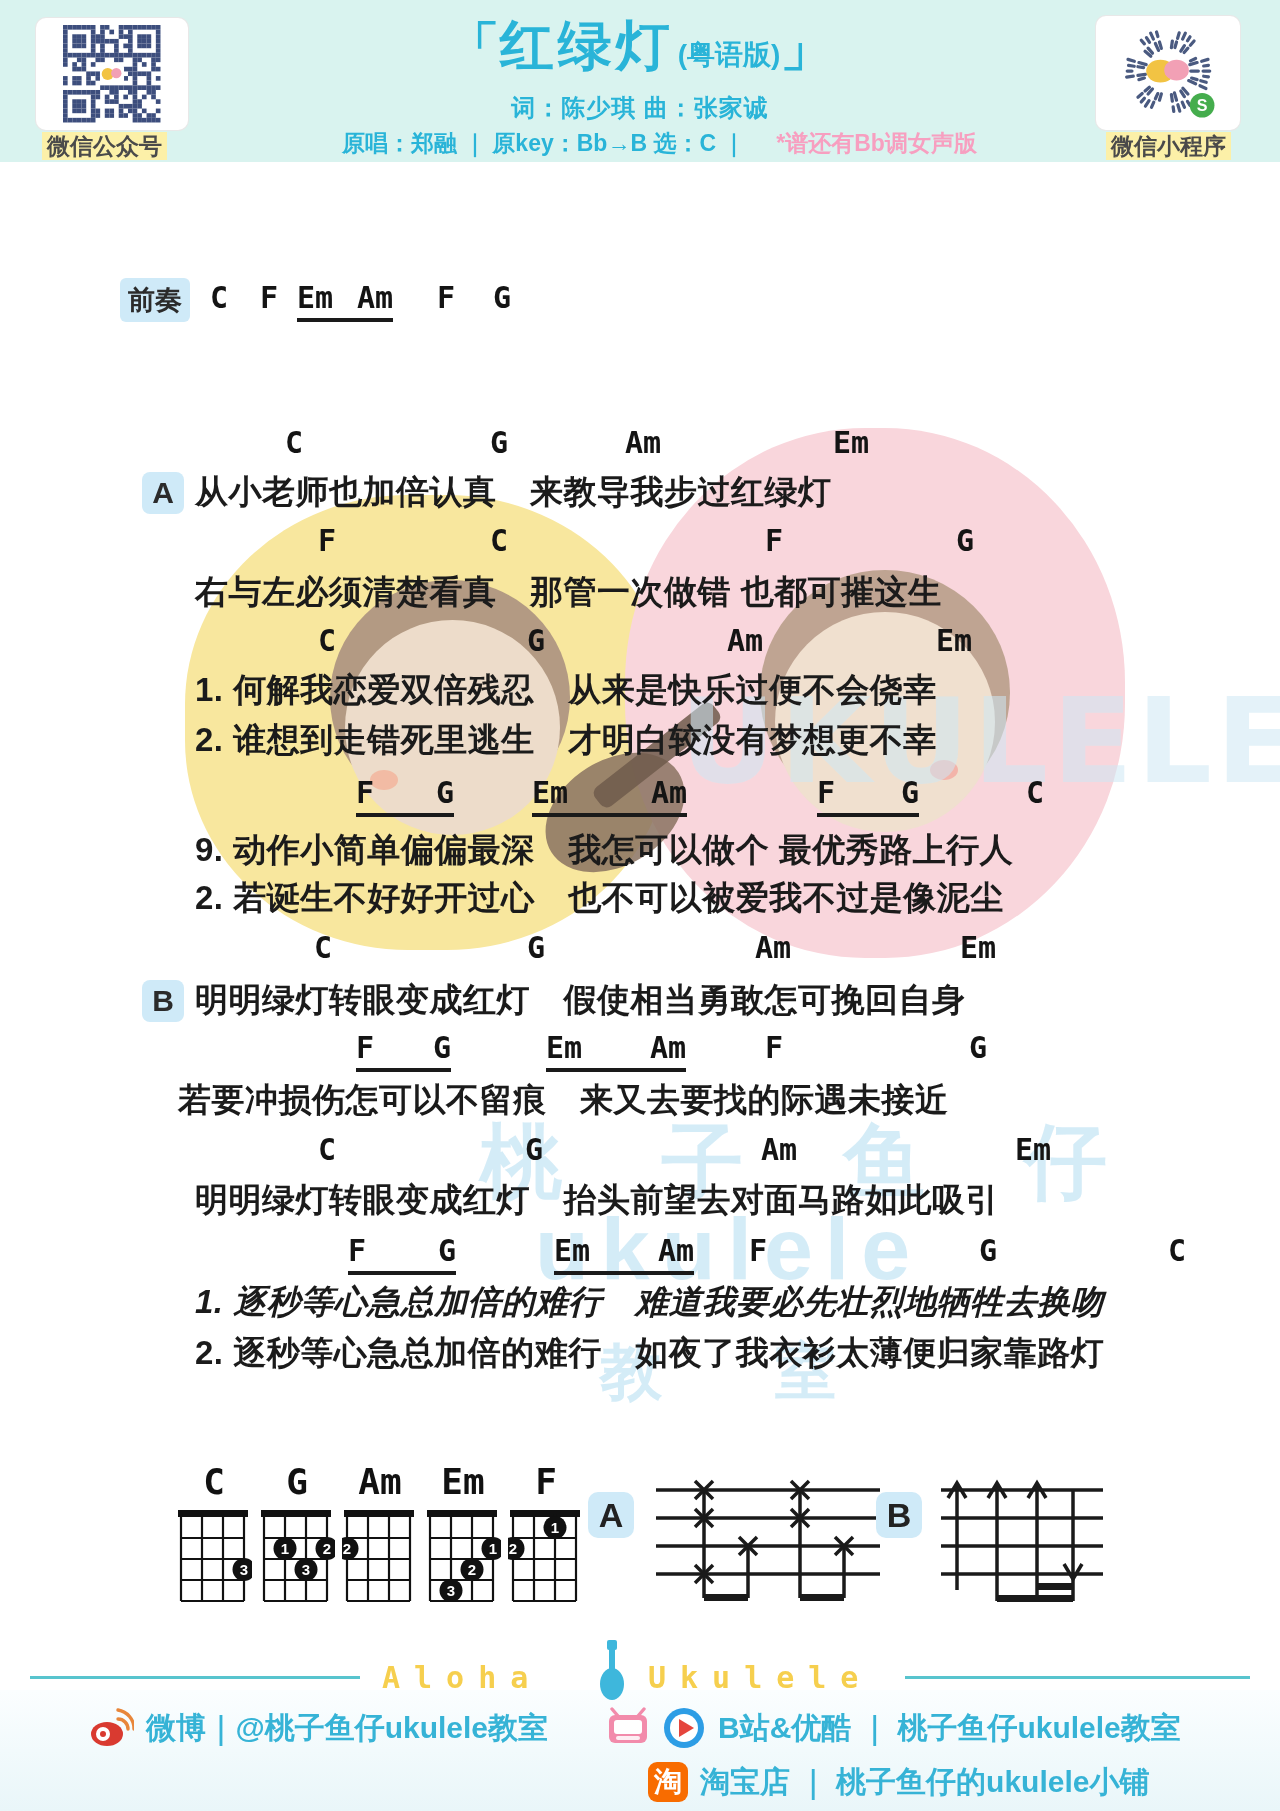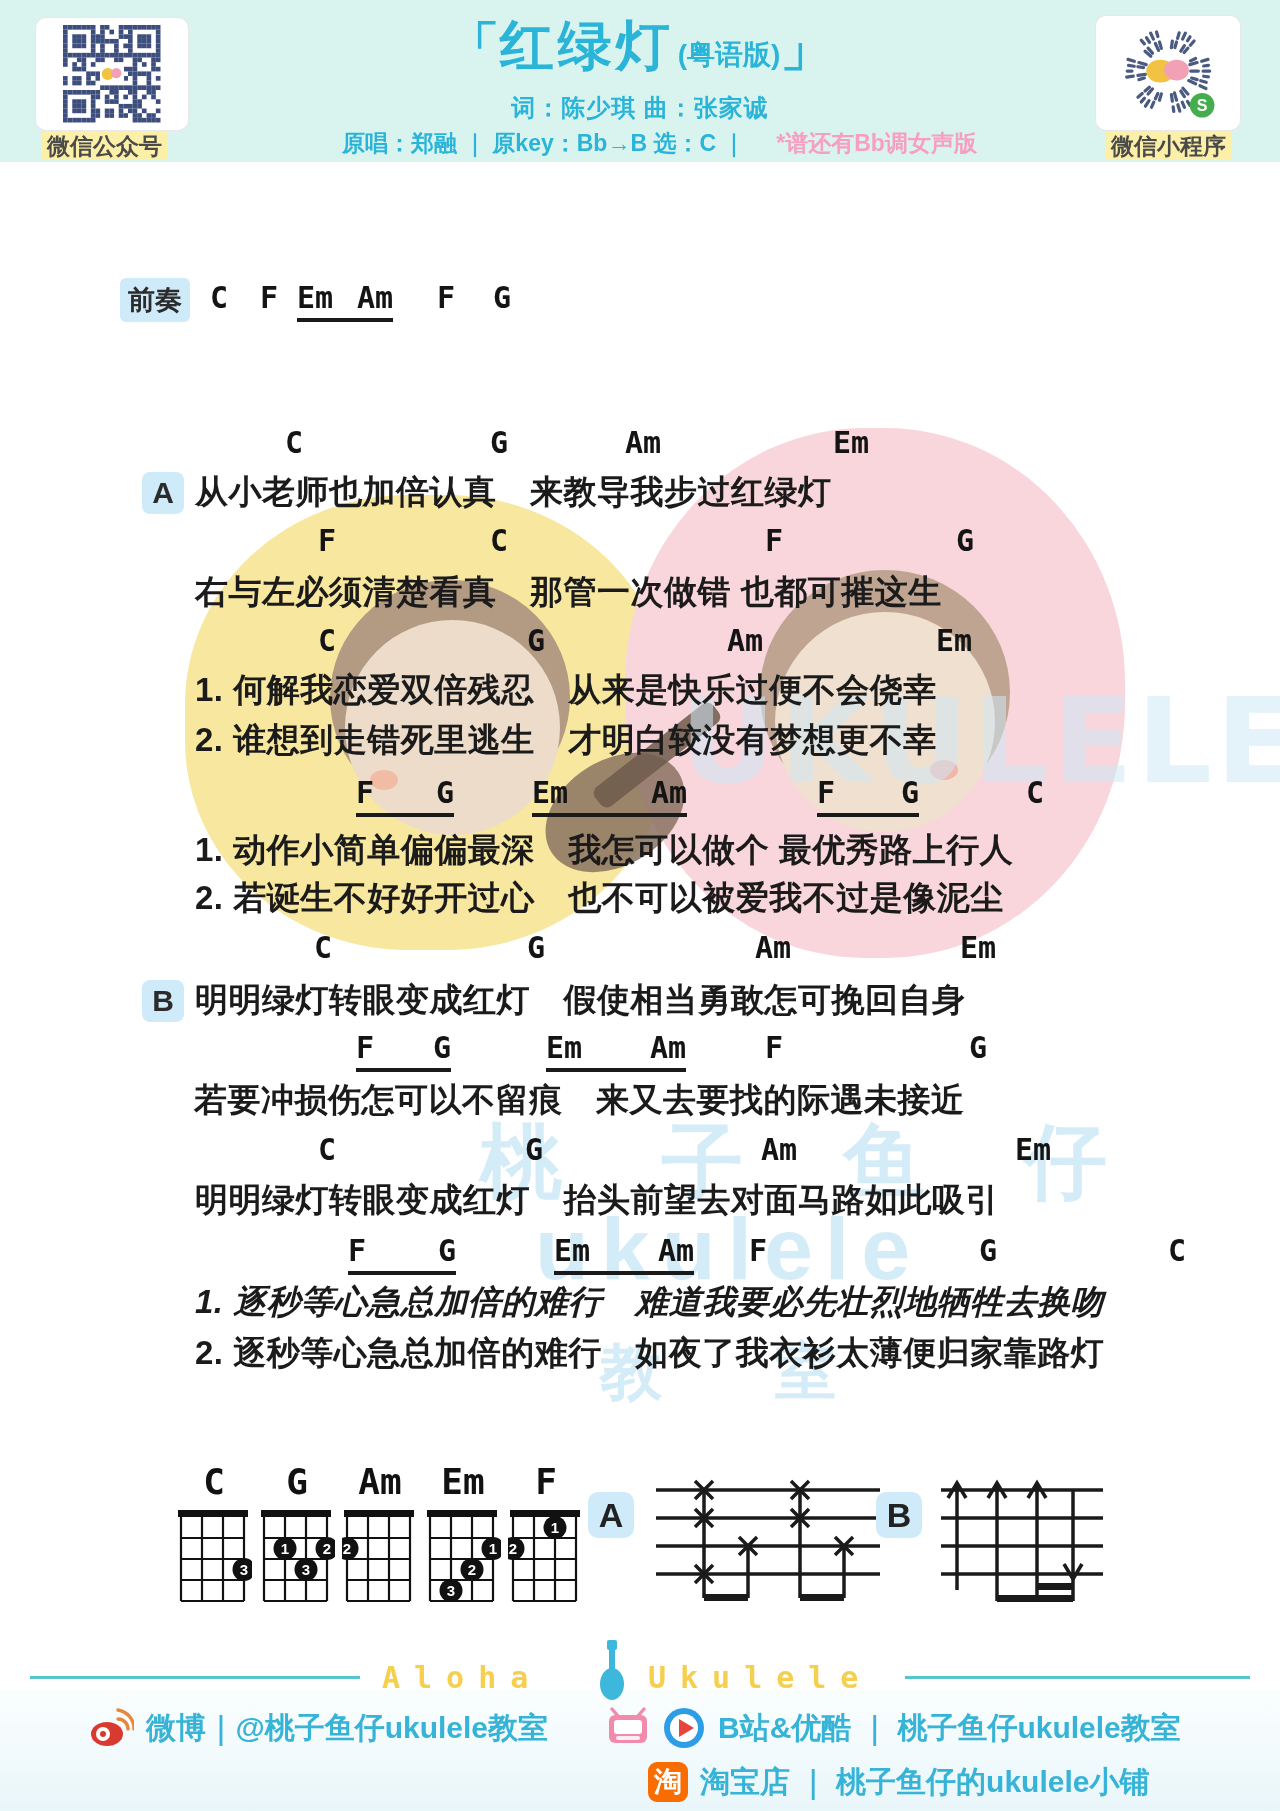--- a/index.html
+++ b/index.html
@@ -452,21 +452,21 @@
       <div class="sheet-row" style="top: 718px;">
         <span class="lyric-text" style="left: 195px;">2. 谁想到走错死里逃生　才明白较没有梦想更不幸</span>
       </div>
       <div class="sheet-row" style="top: 775px;">
         <span class="chord-group underlined" style="left: 356px; width: 98px;"><span>F</span><span>G</span></span>
         <span class="chord-group underlined" style="left: 532px; width: 155px;"><span>Em</span><span>Am</span></span>
         <span class="chord-group underlined" style="left: 817px; width: 102px;"><span>F</span><span>G</span></span>
         <span class="chord-group" style="left: 1026px;"><span>C</span></span>
       </div>
       <div class="sheet-row" style="top: 828px;">
-        <span class="lyric-text" style="left: 195px;">1. 动作小简单偏偏最深　我怎可以做个 最优秀路上行人</span>
+        <span class="lyric-text" style="left: 195px;">9. 动作小简单偏偏最深　我怎可以做个 最优秀路上行人</span>
       </div>
       <div class="sheet-row" style="top: 876px;">
         <span class="lyric-text" style="left: 195px;">2. 若诞生不好好开过心　也不可以被爱我不过是像泥尘</span>
       </div>
       <div class="sheet-row" style="top: 930px;">
         <span class="chord-group" style="left: 314px;"><span>C</span></span>
         <span class="chord-group" style="left: 527px;"><span>G</span></span>
         <span class="chord-group" style="left: 755px;"><span>Am</span></span>
         <span class="chord-group" style="left: 960px;"><span>Em</span></span>
       </div>
@@ -474,21 +474,21 @@
         <span class="sec-badge" style="left: 142px;">B</span>
         <span class="lyric-text" style="left: 195px;">明明绿灯转眼变成红灯　假使相当勇敢怎可挽回自身</span>
       </div>
       <div class="sheet-row" style="top: 1030px;">
         <span class="chord-group underlined" style="left: 356px; width: 95px;"><span>F</span><span>G</span></span>
         <span class="chord-group underlined" style="left: 546px; width: 140px;"><span>Em</span><span>Am</span></span>
         <span class="chord-group" style="left: 765px;"><span>F</span></span>
         <span class="chord-group" style="left: 969px;"><span>G</span></span>
       </div>
       <div class="sheet-row" style="top: 1078px;">
-        <span class="lyric-text" style="left: 194px; text-align: center;">若要冲损伤怎可以不留痕　来又去要找的际遇未接近</span>
+        <span class="lyric-text" style="left: 178px; text-align: center;">若要冲损伤怎可以不留痕　来又去要找的际遇未接近</span>
       </div>
       <div class="sheet-row" style="top: 1132px;">
         <span class="chord-group" style="left: 318px;"><span>C</span></span>
         <span class="chord-group" style="left: 525px;"><span>G</span></span>
         <span class="chord-group" style="left: 761px;"><span>Am</span></span>
         <span class="chord-group" style="left: 1015px;"><span>Em</span></span>
       </div>
       <div class="sheet-row" style="top: 1178px;">
         <span class="lyric-text" style="left: 195px;">明明绿灯转眼变成红灯　抬头前望去对面马路如此吸引</span>
       </div>

